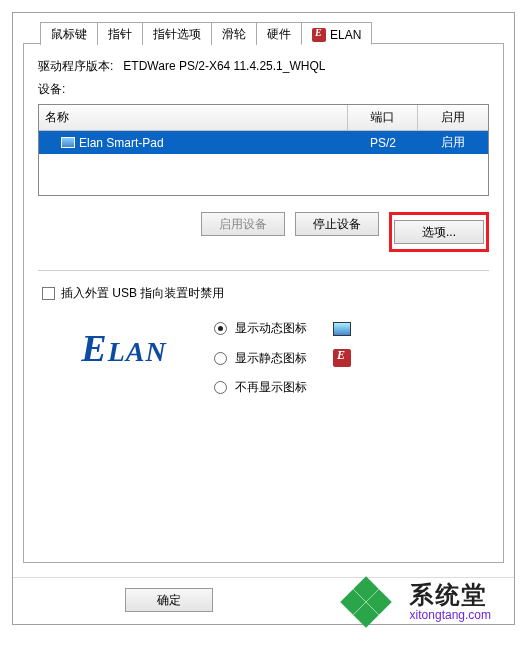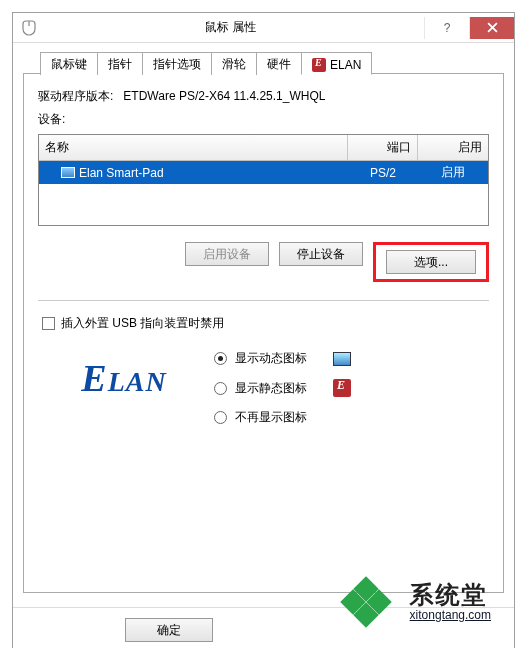--- a/index.html
+++ b/index.html
@@ -106,21 +106,21 @@
   }
   .devlist-header {
     display: flex;
     background: linear-gradient(#fdfdfd,#ececec);
     border-bottom: 1px solid #c0c0c0;
   }
   .devlist-header div {
     padding: 4px 6px;
     border-right: 1px solid #c8c8c8;
     font-size: 12px;
-    text-align: right;
+    text-align: center;
   }
   .col-name { flex: 1; text-align:left !important; }
   .col-port { width: 70px; }
   .col-enable { width: 70px; border-right:none !important; }
   .devrow {
     display:flex;
     background:#0a64c4;
     color:#fff;
     align-items:center;
   }
@@ -146,21 +146,21 @@
     border:1px solid #999;
     background: linear-gradient(#f7f7f7,#e4e4e4);
     font-size:12px;
     padding: 0 14px;
     cursor:pointer;
     font-family: inherit;
   }
   .btn:disabled { color:#888; cursor:default; }
   .highlight-box {
     border: 3px solid #ee1c25;
-    padding: 5px 10px;
+    padding: 5px 2px;
   }
 
   .sep { border-top:1px solid #ccc; margin: 18px 0 14px 0; }
 
   .checkline { display:flex; align-items:center; gap:6px; margin-left:4px; }
   .checkbox {
     width:13px; height:13px; border:1px solid #777; background:#fff; display:inline-block;
   }
 
   .iconrow {
@@ -221,43 +221,26 @@
     gap:22px;
     z-index:50;
   }
   .watermark .diamond-group { position:relative; width:44px; height:44px; }
   .diamond {
     position:absolute; width:18px; height:18px; background:#2aa54a; transform:rotate(45deg);
   }
   .d1{left:13px;top:0;} .d2{left:0;top:13px;} .d3{left:26px;top:13px;} .d4{left:13px;top:26px;}
   .watermark .text { line-height:1.1; }
   .watermark .cn { font-size:24px; font-weight:bold; color:#222; letter-spacing:2px;}
-  .watermark .en { font-size:12px; color:#0f172a;text-decoration:underline; }
+  .watermark .en { font-size:12px; color:#6d28d9; }
 </style>
 </head>
 <body>
 
 <div class="window">
-  <div class="titlebar">
-    <span class="app-icon">
-      <svg viewBox="0 0 16 16" width="16" height="16">
-          <path d="M5 1c-1.7 0-3 1.3-3 3v5c0 3.3 2.7 6 6 6s6-2.7 6-6V4c0-1.7-1.3-3-3-3H5z" fill="none" stroke="#888" stroke-width="1.2"></path>
-          <line x1="8" y1="1" x2="8" y2="6" stroke="#888" stroke-width="1.2"></line>
-        </svg>
-    </span>
-    <span class="title">鼠标 属性</span>
-    <div class="sysbuttons">
-      <div class="sysbtn">?</div>
-      <div class="sysbtn close">
-        <svg width="11" height="11" viewBox="0 0 10 10">
-            <path d="M1 1l8 8M9 1l-8 8" stroke="#fff" stroke-width="1.6"></path>
-          </svg>
-      </div>
-    </div>
-  </div>
 
   <div class="content">
     <div style="height:22px;"></div>
     <div class="tabgroup">
       <div class="tabs">
         <div class="tab">鼠标键</div>
         <div class="tab">指针</div>
         <div class="tab">指针选项</div>
         <div class="tab">滑轮</div>
         <div class="tab">硬件</div>

